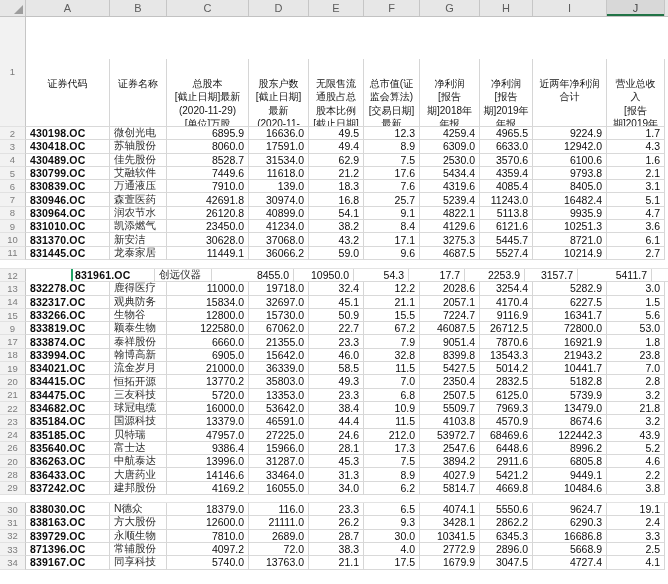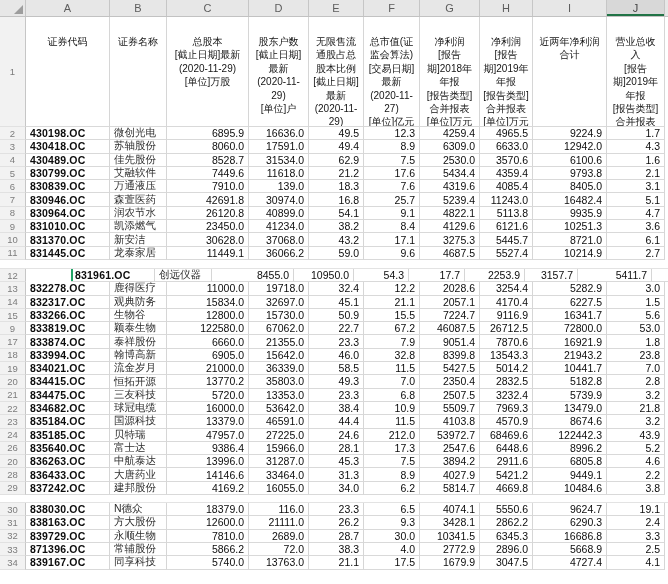--- a/index.html
+++ b/index.html
@@ -56,21 +56,21 @@
     background: #fff;
     color: #0c0c0c;
   }
 
   
   .hrow { height: 110px; }
   .hrow .rn { font-size: 9.5px; }
   .hrow .cell {
     font-size: 10px; line-height: 13.4px;
     text-align: center; white-space: pre-line;
-    padding-top: 18px; color: #141414;
+    padding-top: 18px; color: #141414; margin-top: 42px;
   }
 
   
   .drow { height: 13.3px; }
   .drow .cell {
     font-size: 10.5px;
     display: flex; align-items: center;
     white-space: nowrap;
   }
   .cell.code { padding-left: 4px; letter-spacing: 0.2px; font-weight: bold; }
@@ -411,21 +411,21 @@
     </div>
     <div class="row drow">
       <div class="rn c0">21</div>
       <div class="cell c1 code">834475.OC</div>
       <div class="cell c2 name">三友科技</div>
       <div class="cell c3 num">5720.0</div>
       <div class="cell c4 num">13353.0</div>
       <div class="cell c5 num">23.3</div>
       <div class="cell c6 num">6.8</div>
       <div class="cell c7 num">2507.5</div>
-      <div class="cell c8 num">3232.4</div>
+      <div class="cell c8 num">6125.0</div>
       <div class="cell c9 num">5739.9</div>
       <div class="cell c10 num">3.2</div>
     </div>
     <div class="row drow">
       <div class="rn c0">22</div>
       <div class="cell c1 code">834682.OC</div>
       <div class="cell c2 name">球冠电缆</div>
       <div class="cell c3 num">16000.0</div>
       <div class="cell c4 num">53642.0</div>
       <div class="cell c5 num">38.4</div>
@@ -550,21 +550,21 @@
       <div class="cell c6 num">30.0</div>
       <div class="cell c7 num">10341.5</div>
       <div class="cell c8 num">6345.3</div>
       <div class="cell c9 num">16686.8</div>
       <div class="cell c10 num">3.3</div>
     </div>
     <div class="row drow">
       <div class="rn c0">33</div>
       <div class="cell c1 code">871396.OC</div>
       <div class="cell c2 name">常辅股份</div>
-      <div class="cell c3 num">5866.2</div>
+      <div class="cell c3 num">4097.2</div>
       <div class="cell c4 num">72.0</div>
       <div class="cell c5 num">38.3</div>
       <div class="cell c6 num">4.0</div>
       <div class="cell c7 num">2772.9</div>
       <div class="cell c8 num">2896.0</div>
       <div class="cell c9 num">5668.9</div>
       <div class="cell c10 num">2.5</div>
     </div>
     <div class="row drow">
       <div class="rn c0">34</div>

